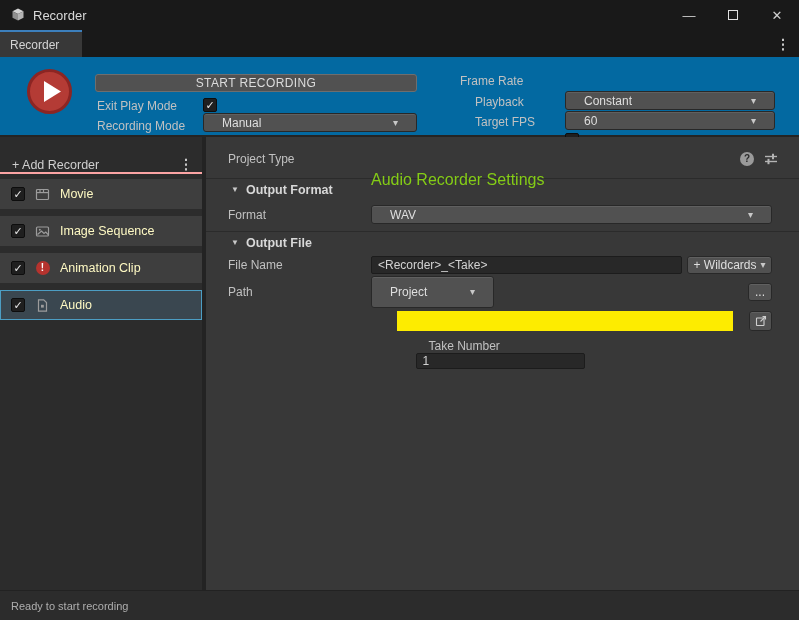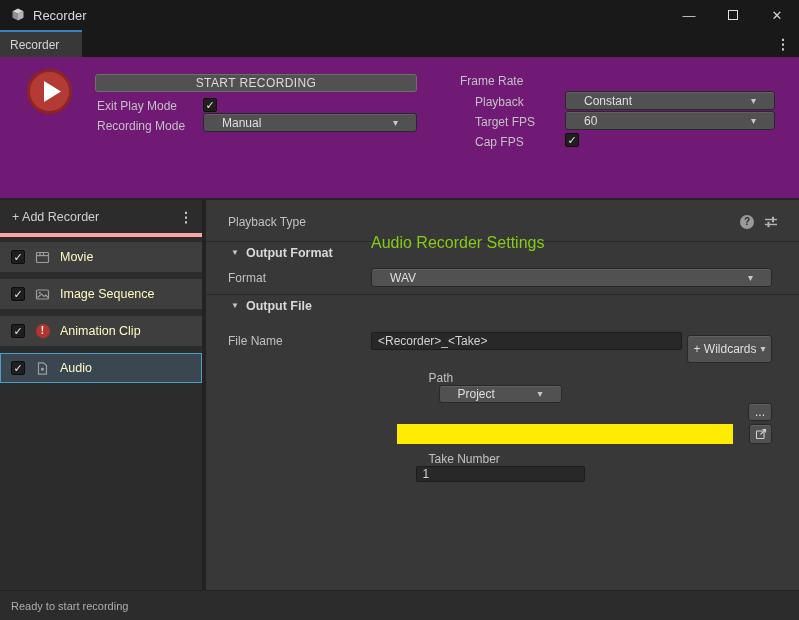--- a/index.html
+++ b/index.html
@@ -16,39 +16,39 @@
   .winbtn .maxbox { width:10px; height:10px; border:1.5px solid #e0e0e0; }
 
   
   .tabbar { height:27px; background:#191919; display:flex; align-items:stretch; flex:none; position:relative; }
   .tab { width:82px; background:#383838; border-top:2px solid #3c7fbc; color:#d4d4d4;
     font-size:12px; display:flex; align-items:center; padding-left:10px; }
   .tabbar .kebab { position:absolute; right:6px; top:0; height:27px; width:20px; display:flex;
     align-items:center; justify-content:center; color:#c8c8c8; font-size:14px; font-weight:bold; }
 
   
-  .toolbar { height:143px; position:relative; flex:none; background:#701a75; border-bottom:2px solid #242424; }
+  .toolbar { height:80px; position:relative; flex:none; background:#0369a1; border-bottom:2px solid #242424; }
   .play-btn { position:absolute; left:26px; top:11px; width:47px; height:47px; }
   .start-btn { position:absolute; left:95px; top:17px; width:322px; height:18px;
     background:#515151; border:1px solid #6e6e6e; border-radius:3px; color:#dcdcdc;
     font-size:12px; display:flex; align-items:center; justify-content:center; letter-spacing:.4px; }
   .lbl { position:absolute; color:#c1c1c1; font-size:12px; }
   .checkbox { width:14px; height:14px; background:#1f1f1f; border:1px solid #0d0d0d; border-radius:2px;
     color:#e8e8e8; font-size:11px; line-height:12px; text-align:center; }
   .dropdown { background:#515151; border:1px solid #282828; border-radius:3px;
     box-shadow:inset 0 1px 0 rgba(255,255,255,.09); color:#dfdfdf; font-size:12px;
     display:flex; align-items:center; padding:0 18px; height:19px; }
   .dropdown .dd-label { flex:1; white-space:nowrap; overflow:hidden; }
   .dd-arrow { color:#c8c8c8; font-size:10px; margin-left:4px; line-height:1; }
 
   
   .body { flex:1; display:flex; min-height:0; }
   .sidebar { width:206px; background:#2c2c2c; border-right:4px solid #232323; flex:none;
     display:flex; flex-direction:column; }
-  .sb-header { height:37px; border-bottom:4px solid #fca5a5; display:flex; align-items:center;
+  .sb-header { height:37px; border-bottom:2px solid #fca5a5; display:flex; align-items:flex-end;
     padding:0 8px 0 12px; }
   .sb-header .sb-title { flex:1; color:#cfcfcf; font-size:12.5px; }
   .sb-header .kebab { color:#c8c8c8; font-size:14px; font-weight:bold; width:16px; text-align:center; }
   .sb-list { padding-top:5px; }
   .sb-row { height:30px; margin-bottom:7px; background:#3e3e3e; display:flex; align-items:center;
     padding-left:10px; border:1px solid transparent; }
   .sb-row.selected { background:#3a4750; border:1px solid #4c9ec4; }
   .sb-row .checkbox { flex:none; }
   .sb-row .ricon { width:15px; height:15px; margin-left:10px; flex:none; display:flex;
     align-items:center; justify-content:center; }
@@ -76,23 +76,23 @@
     font-size:12px; height:18px; padding:0 6px; outline:none; font-family:"Liberation Sans",sans-serif; }
   .btn { background:#515151; border:1px solid #282828; border-radius:3px;
     box-shadow:inset 0 1px 0 rgba(255,255,255,.09); color:#dfdfdf; font-size:12px;
     display:flex; align-items:center; justify-content:center; }
 
   .row-format { margin-top:5px; }
   .row-format .dropdown { flex:1; }
   .sec-file { margin-top:7px; }
   .row-filename { margin-top:3px; }
   .row-filename .tfield { width:311px; }
-  .row-filename .wildcards { width:85px; height:28px; margin-left:auto;margin-top:16px; }
-  .row-path { margin-top:8px;flex-direction:column; }
-  .row-path .dropdown { width:123px; height:18px; }
+  .row-filename .wildcards { width:85px; height:18px; margin-left:auto; }
+  .row-path { margin-top:2px; }
+  .row-path .dropdown { width:123px; height:32px; }
   .row-path .tfield { width:240px; margin-left:6px; }
   .row-path .browse { width:24px; height:18px; margin-left:auto; }
   .row-preview { margin-top:2px; height:21px; padding:0 27px 0 191px; display:flex; align-items:center; }
   .highlight { width:336px; height:20px; background:#fdec00; }
   .openbtn { width:23px; height:20px; margin-left:auto; }
   .row-take { margin-top:8px;flex-direction:column; }
   .row-take .tfield { flex:1; }
 
   
   .statusbar { height:30px; flex:none; background:#2c2c2c; border-top:1px solid #222;
@@ -227,21 +227,21 @@
           </span>
           <span class="rlabel">Audio</span>
         </div>
 
       </div>
     </div>
 
     <div class="main">
 
       <div class="type-row">
-        <span class="flabel">Playback Type</span>
+        <span class="flabel">Project Type</span>
         <span class="fvalue">Audio Recorder Settings</span>
         <span class="help-icon">?</span>
         <span class="preset-icon">
           <svg width="16" height="14" viewBox="0 0 16 14" stroke="#b4b4b4" stroke-width="1.4">
             <line x1="2" y1="4.5" x2="14" y2="4.5"></line>
             <line x1="10" y1="1.8" x2="10" y2="7.2" stroke-width="2"></line>
             <line x1="2" y1="9.5" x2="14" y2="9.5"></line>
             <line x1="5.5" y1="6.8" x2="5.5" y2="12.2" stroke-width="2"></line>
           </svg>
         </span>

